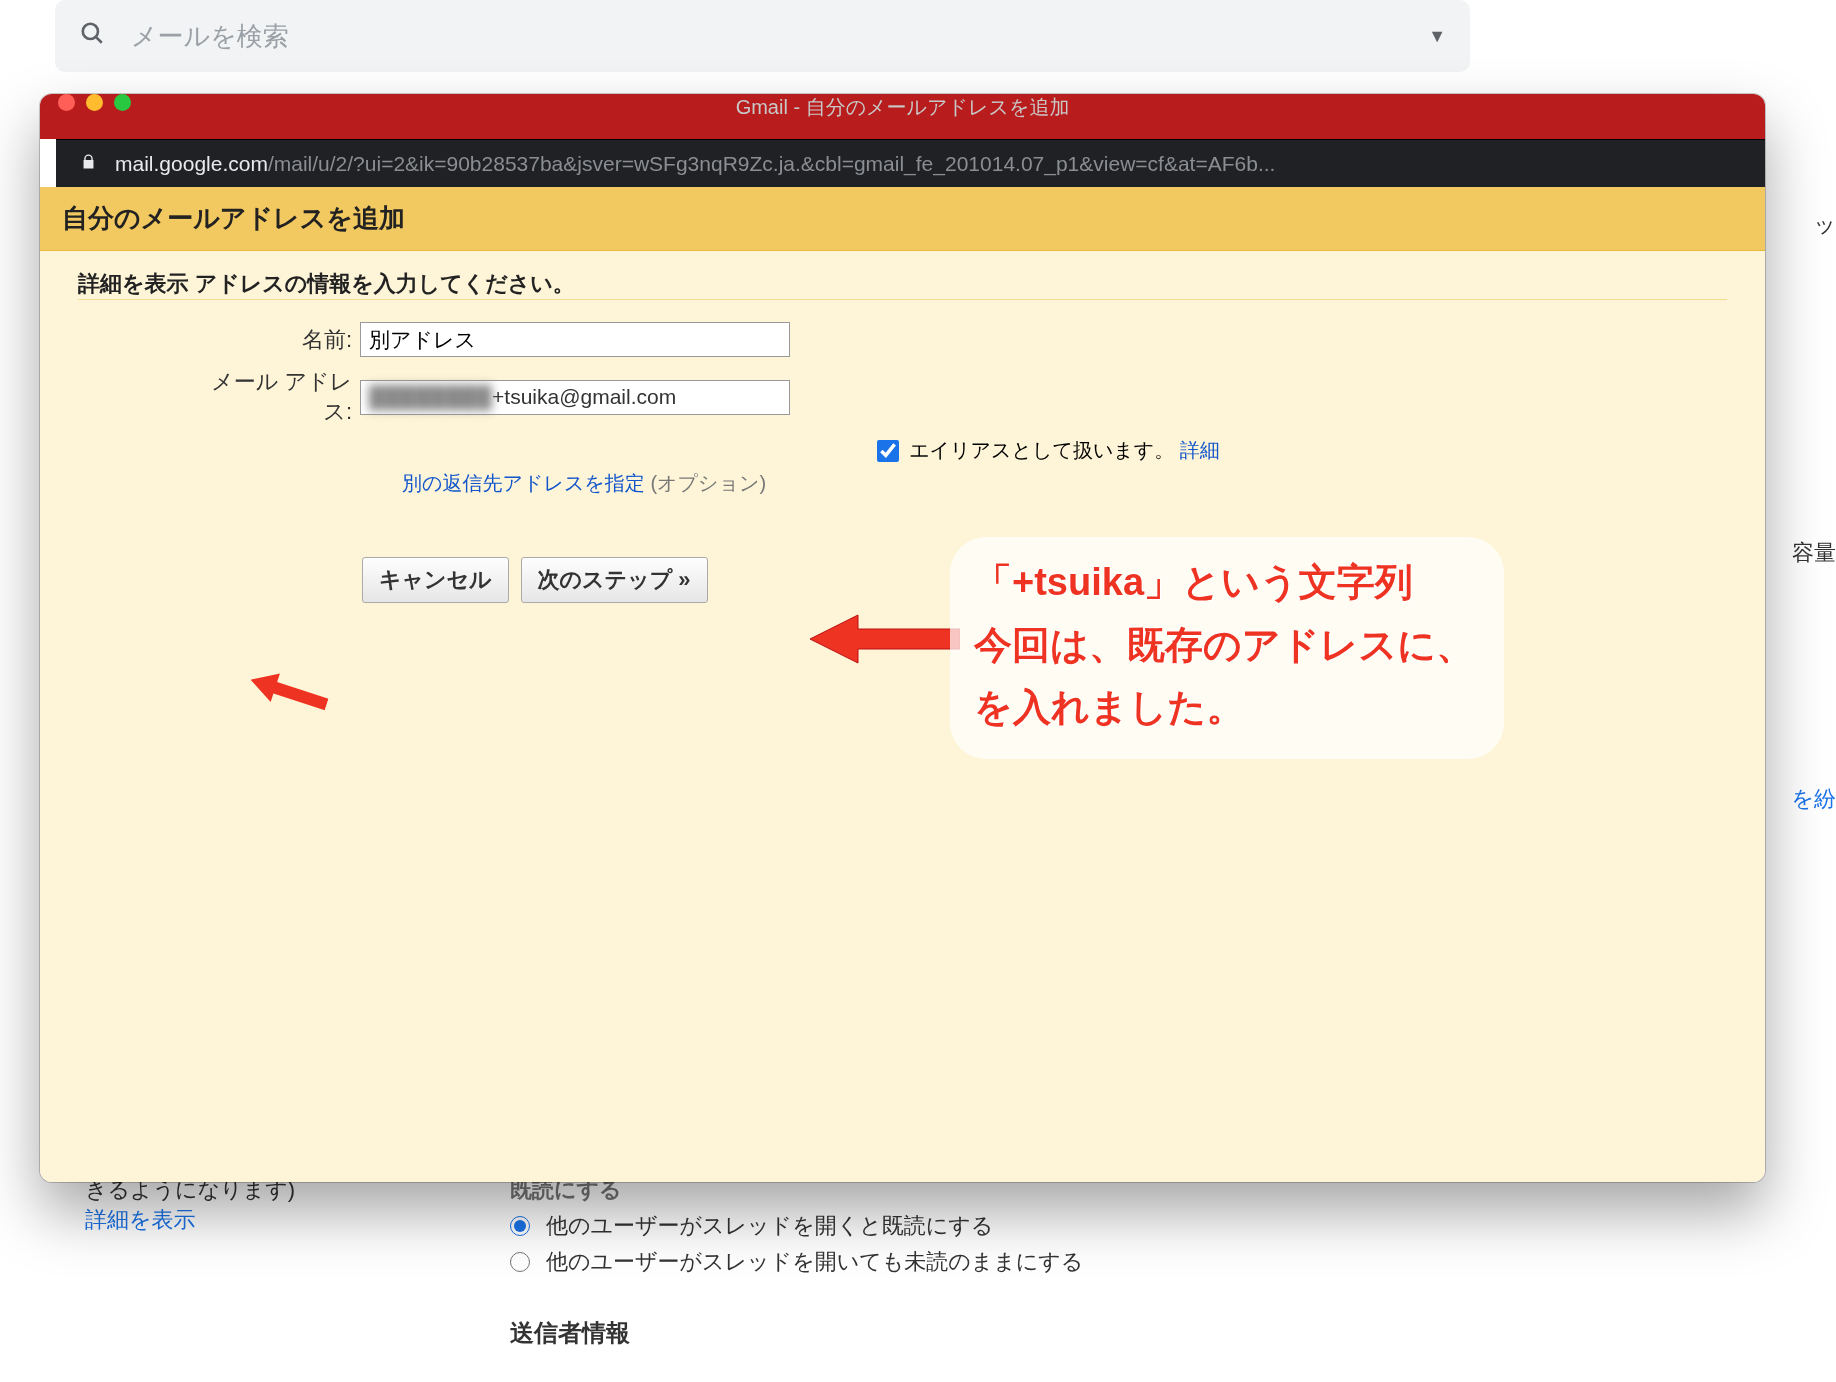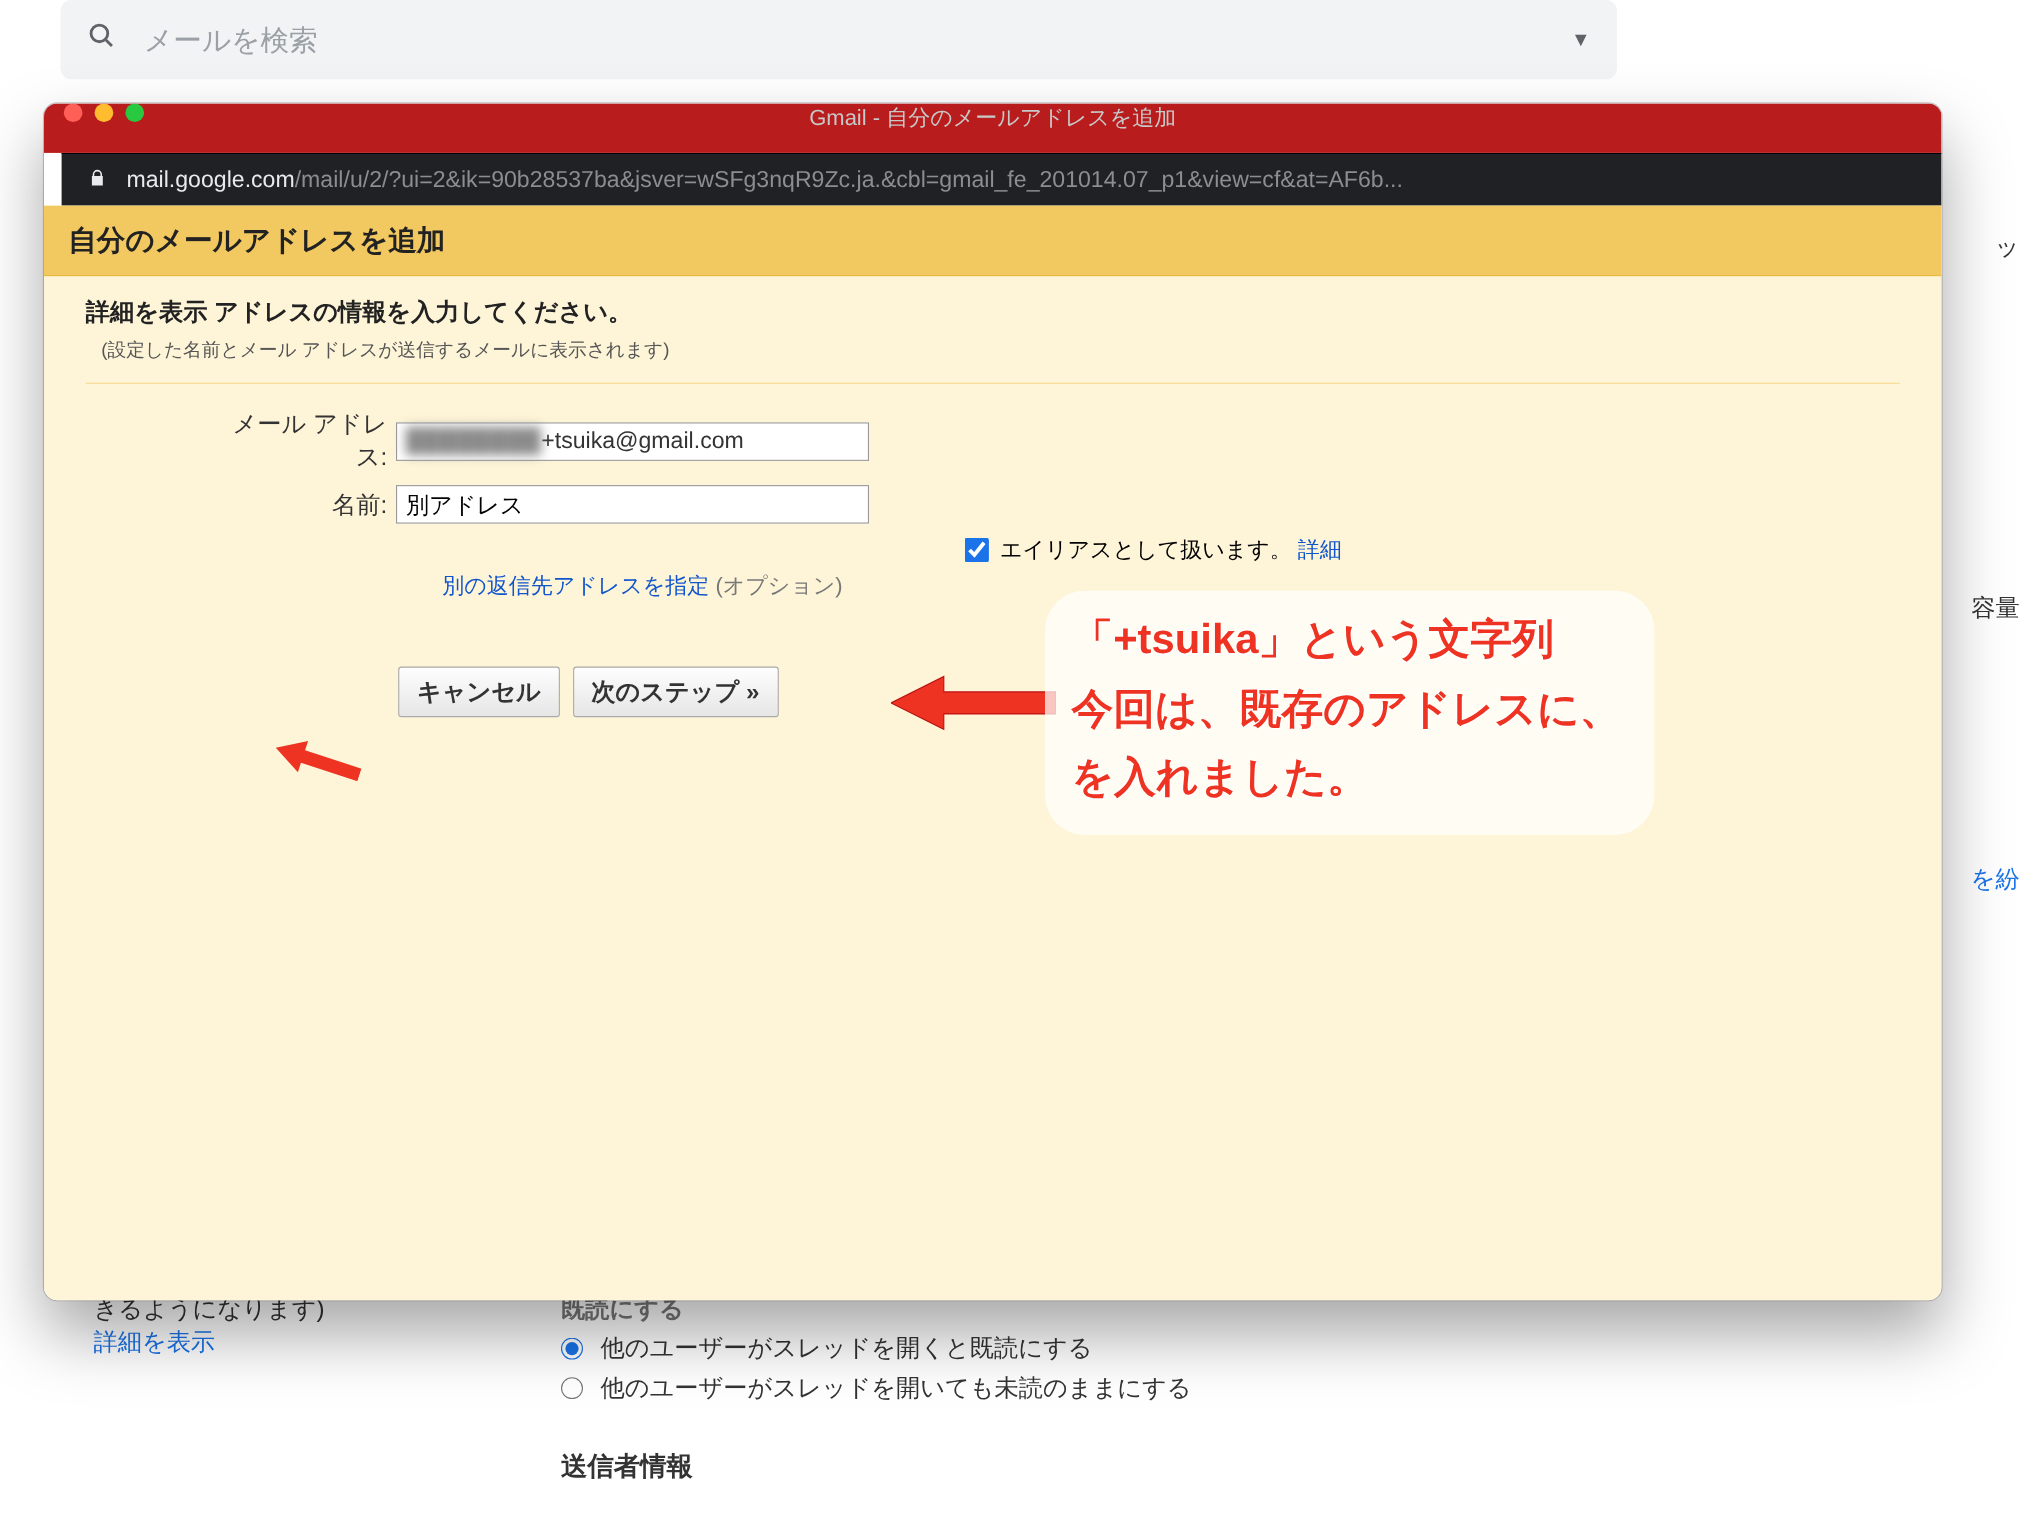--- a/index.html
+++ b/index.html
@@ -147,33 +147,32 @@
         </svg>
     </span>
     <span class="host">mail.google.com</span>
       <span class="path">/mail/u/2/?ui=2&amp;ik=90b28537ba&amp;jsver=wSFg3nqR9Zc.ja.&amp;cbl=gmail_fe_201014.07_p1&amp;view=cf&amp;at=AF6b...</span>
   </div>
 
   <div class="content">
     <div class="h-strip">自分のメールアドレスを追加</div>
     <div class="inner">
       <div class="lead">詳細を表示 アドレスの情報を入力してください。</div>
-      <div class="sub">(設定した名前とメール アドレスが送信するメールに表示されます)</div>
       <div class="divider"></div>
 
       <div class="form">
+        <div class="frow">
+          <div class="flab">名前:</div>
+          <input class="finput" value="別アドレス" style="">
+        </div>
         <div class="frow">
           <div class="flab">メール アドレス:</div>
           <div class="finput obsc">
             <span class="obsc-text"><span class="blur">████████</span><span>+tsuika@gmail.com</span></span>
           </div>
-        </div>
-        <div class="frow">
-          <div class="flab">名前:</div>
-          <input class="finput" value="別アドレス" style="">
         </div>
         <label class="chkrow">
           <input type="checkbox" checked="" style="">
           <span>エイリアスとして扱います。</span>&nbsp;
           <span class="alink">詳細</span>
         </label>
         <div class="optrow">
           <span class="alink">別の返信先アドレスを指定</span>
           <span class="opt-note">(オプション)</span>
         </div>

